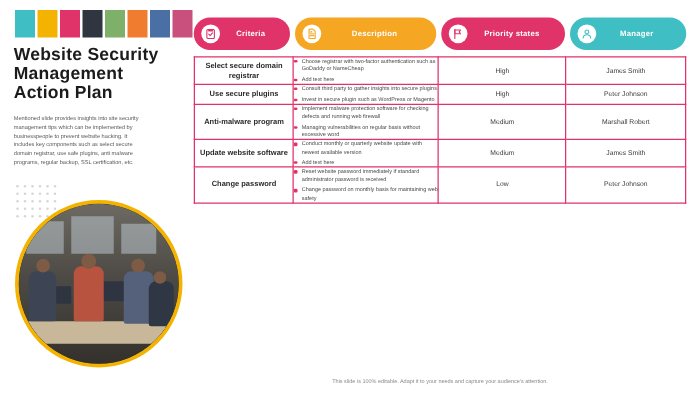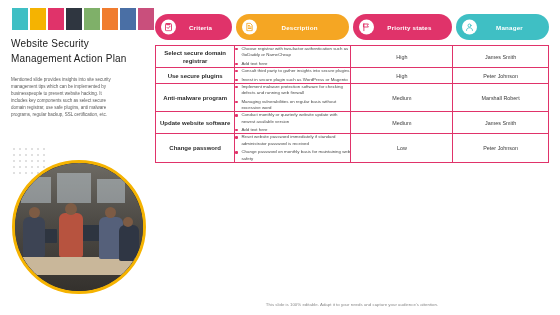--- a/index.html
+++ b/index.html
@@ -43,22 +43,22 @@
     width: 16px;
     height: 22px;
   }
   .title-block {
     position: absolute;
     left: 11px;
     top: 36px;
     width: 132px;
   }
   .slide-title {
-    font-size: 10px;
-    font-weight: normal;
+    font-size: 14px;
+    font-weight: bold;
     line-height: 15px;
     color: #1b1b1b;
     letter-spacing: 0.2px;
   }
   .slide-sub {
     margin-top: 10px;
     font-size: 4.5px;
     line-height: 7px;
     color: #5a5a5a;
     width: 108px;

